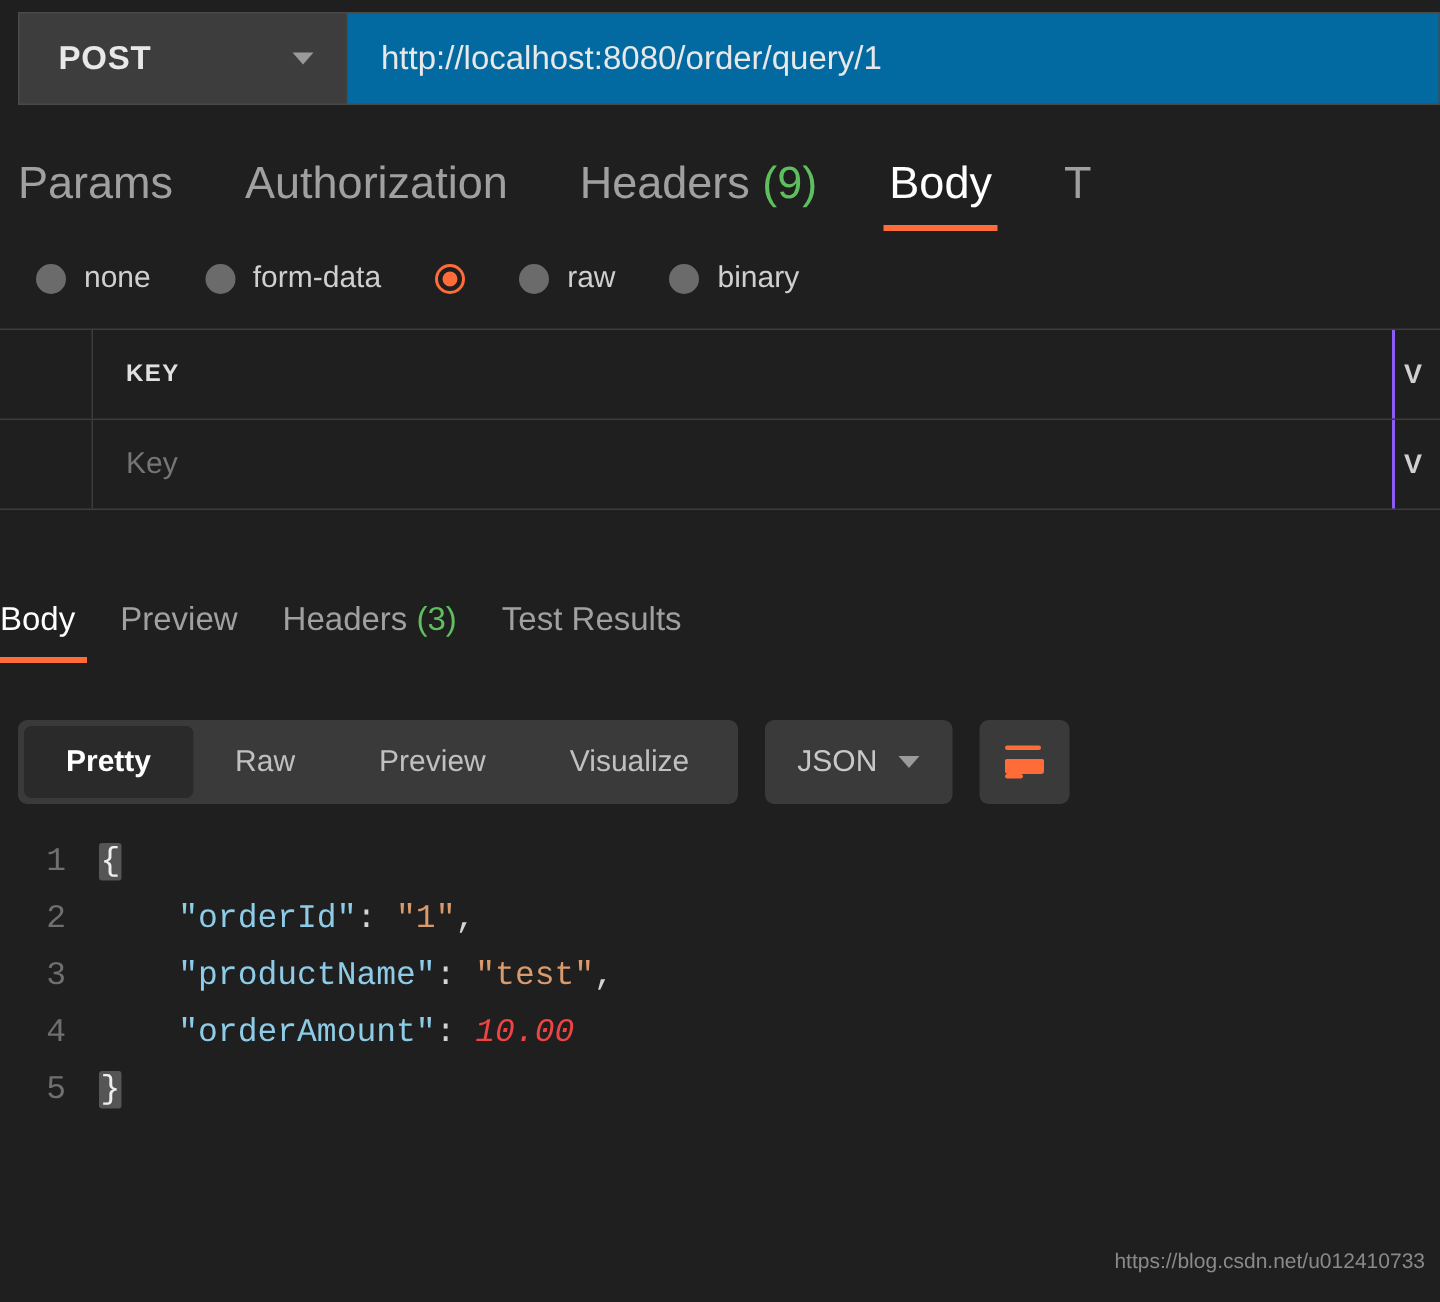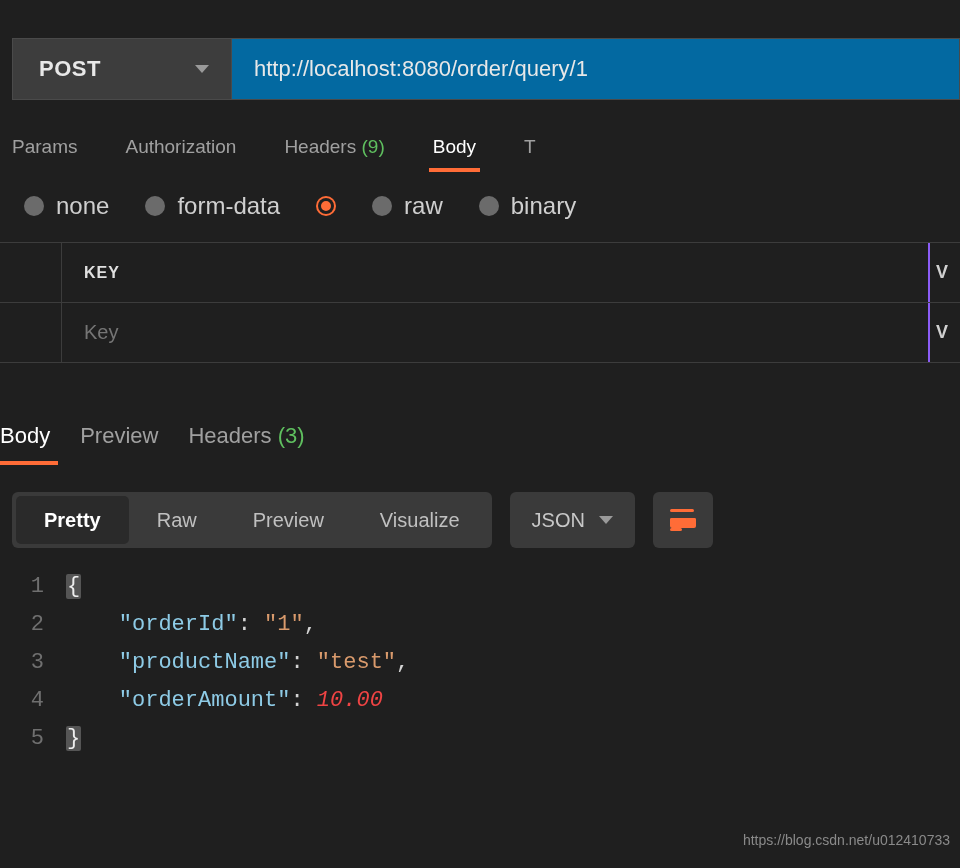--- a/index.html
+++ b/index.html
@@ -9,21 +9,21 @@
     background: #1f1f1f;
     font-family: -apple-system, BlinkMacSystemFont, "Segoe UI", Helvetica, Arial, sans-serif;
     color: #d0d0d0;
     overflow: hidden;
     position: relative;
   }
 
   
   .url-row {
     display: flex;
-    margin: 38px 0 0 12px;
+    margin: 8px 0 0 12px;
     height: 62px;
   }
   .method-select {
     display: flex;
     align-items: center;
     justify-content: space-between;
     padding: 0 22px 0 26px;
     width: 220px;
     background: #3d3d3d;
     border: 1px solid #4a4a4a;
@@ -48,21 +48,21 @@
     font-size: 22px;
     padding: 0 22px;
     outline: none;
   }
 
   
   .req-tabs {
     display: flex;
     align-items: center;
     margin: 36px 0 0 12px;
-    font-size: 19px;
+    font-size: 30px;
     gap: 48px;
     position: relative;
   }
   .req-tab {
     color: #a0a0a0;
     cursor: pointer;
     padding-bottom: 12px;
     position: relative;
     white-space: nowrap;
   }
@@ -75,21 +75,21 @@
     height: 4px;
     background: #ff6c37;
   }
 
   
   .body-types {
     display: flex;
     align-items: center;
     gap: 36px;
     margin: 22px 0 0 24px;
-    font-size: 24px;
+    font-size: 20px;
     color: #cfcfcf;
     padding-bottom: 22px;
   }
   .radio-item {
     display: flex;
     align-items: center;
     gap: 12px;
     cursor: pointer;
   }
   .radio-dot {
@@ -176,21 +176,21 @@
     position: absolute;
     left: 0; right: -8px; bottom: -2px;
     height: 4px;
     background: #ff6c37;
   }
 
   .viewer-bar {
     display: flex;
     align-items: center;
     gap: 18px;
-    margin: 29px 0 0 12px;
+    margin: 40px 0 0 12px;
   }
   .view-group {
     display: flex;
     background: #3a3a3a;
     border-radius: 6px;
     padding: 4px;
     height: 56px;
   }
   .view-btn {
     padding: 0 28px;
@@ -346,20 +346,21 @@
 </div>
 
 <div class="resp-section">
   <div class="resp-tabs">
     <div class="resp-tab active">Body</div>
     <div class="resp-tab">Preview</div>
     <div class="resp-tab">
       <span>Headers</span>
       <span class="count">(3)</span>
     </div>
+    <div class="resp-tab">Test Results</div>
   </div>
 
   <div class="viewer-bar">
     <div class="view-group">
       <div class="view-btn active">Pretty</div>
       <div class="view-btn">Raw</div>
       <div class="view-btn">Preview</div>
       <div class="view-btn">Visualize</div>
     </div>
     <div class="lang-select">

